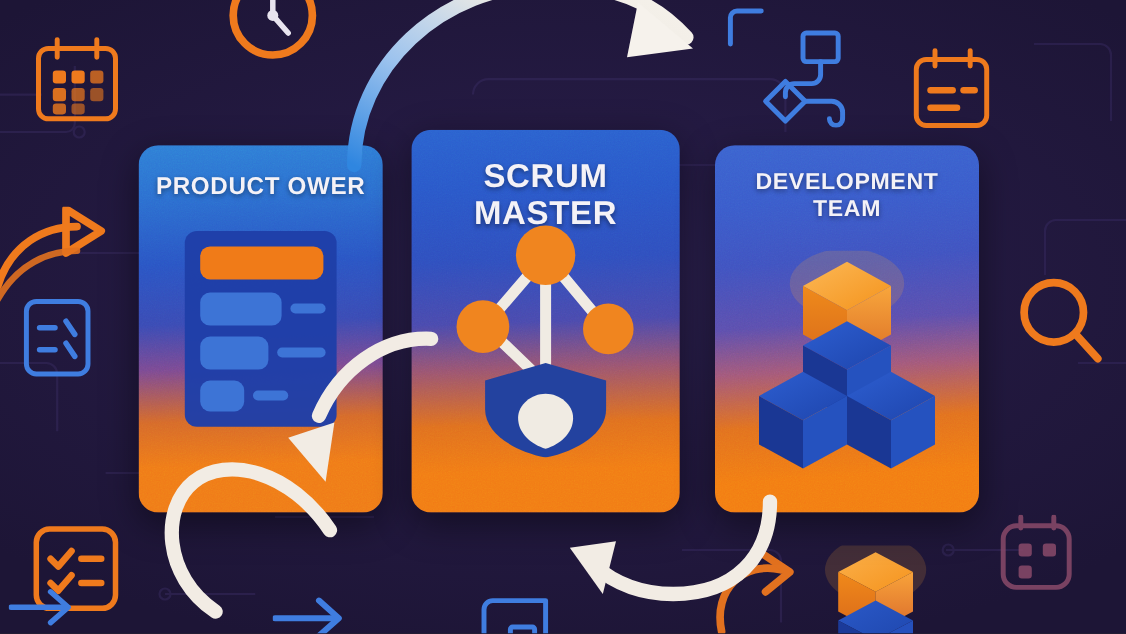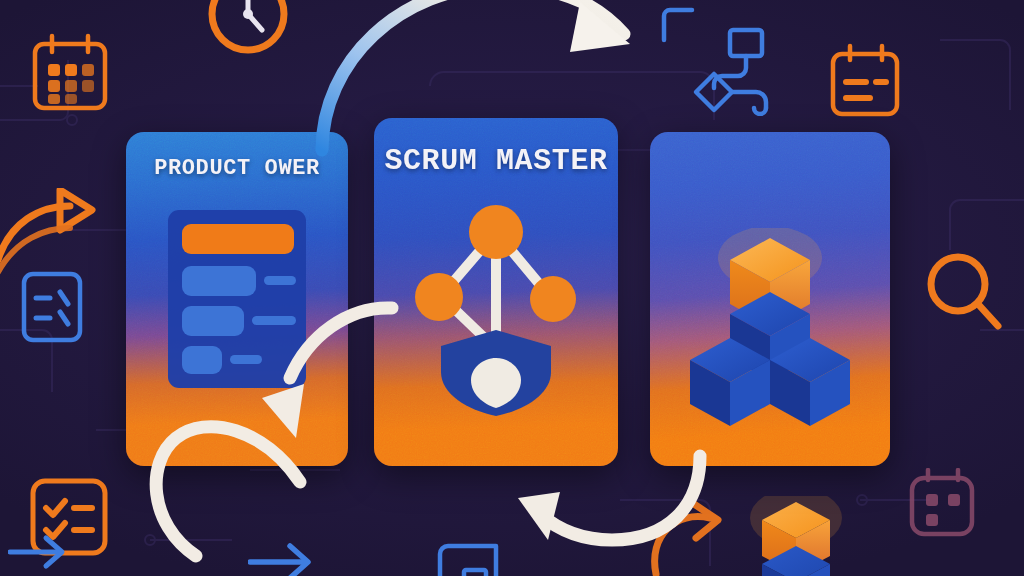--- a/index.html
+++ b/index.html
@@ -82,21 +82,20 @@
     position: absolute;
     left: 0;
     right: 0;
     text-align: center;
     color: #f4f2f7;
     font-weight: bold;
     letter-spacing: .6px;
     text-shadow: 0 2px 5px rgba(0,0,0,.40);
     line-height: 1.14;
     white-space: pre-line;
-    font-family: Liberation Mono, monospace;
   }
   .card-icon {
     position: absolute;
     left: 0;
     right: 0;
     display: flex;
     justify-content: center;
   }
 
   
@@ -338,20 +337,22 @@
   </div>
 
   <div class="card" id="card-2" style="left:650px;top:132px;width:240px;height:334px">
     <div class="card-bg v3"></div>
     <svg class="card-grain" width="240" height="334">
       <filter id="gr3">
           <feTurbulence type="fractalNoise" baseFrequency="0.85" numOctaves="3"></feTurbulence>
         </filter>
       <rect width="240" height="334" filter="url(#gr3)" opacity=".5"></rect>
     </svg>
+    <div class="card-title" style="top:22px;font-size:21px">DEVELOPMENT
+TEAM</div>
     <div class="card-icon" style="top:96px">
       <svg width="200" height="216" viewBox="0 0 200 216">
         <defs>
           <linearGradient id="oT" x1="0" y1="0" x2="1" y2="1">
             <stop offset="0%" stop-color="#fcb856"></stop>
               <stop offset="100%" stop-color="#f4931c"></stop>
           </linearGradient>
           <linearGradient id="oL" x1="0" y1="0" x2="0" y2="1">
             <stop offset="0%" stop-color="#ef8a1b"></stop>
               <stop offset="100%" stop-color="#d96c1b"></stop>

